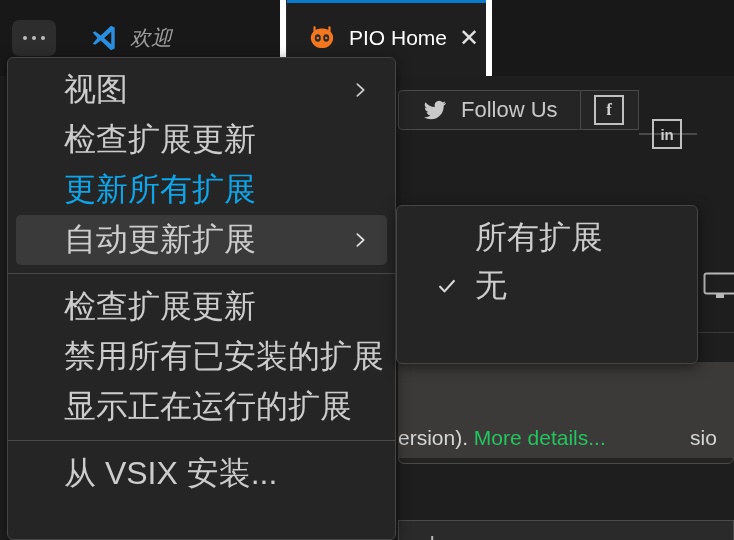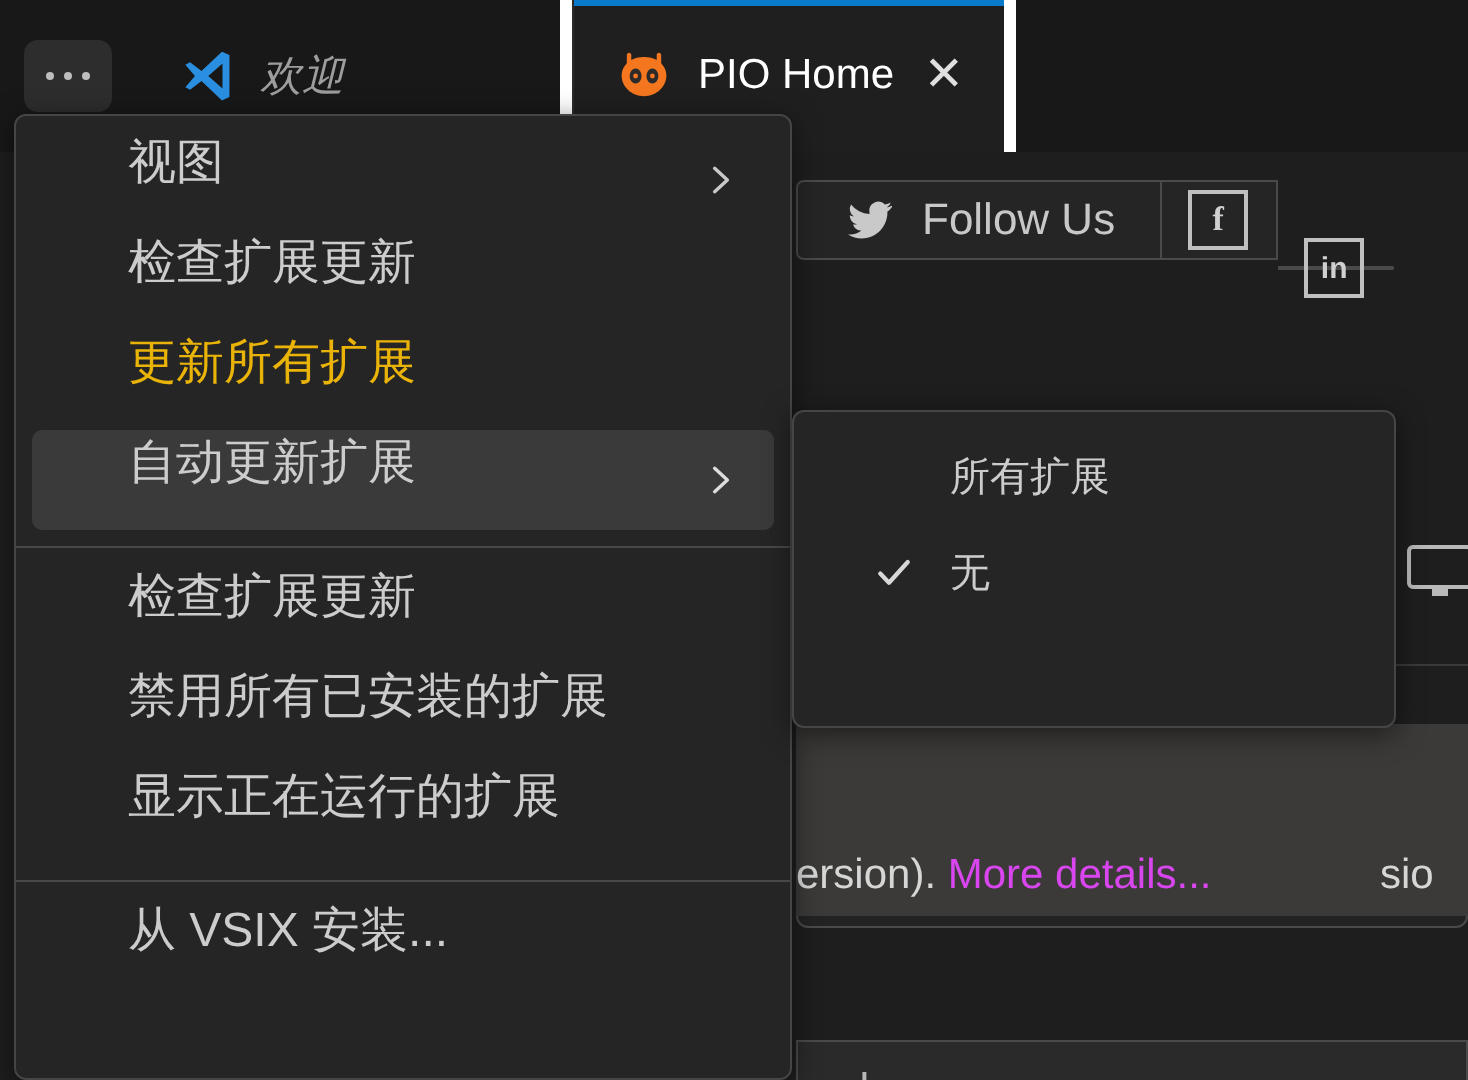--- a/index.html
+++ b/index.html
@@ -28,21 +28,21 @@
 
   .tab {
     display: flex; align-items: center; gap: 12px;
     padding: 0 20px; position: relative;
     border-right: 6px solid #ffffff;
     font-size: 21px;
   }
   .tab.inactive { background: #181818; color: #9a9a9a; width: 218px; }
   .tab.inactive .tab-label { font-style: italic; color: #9d9d9d; }
   .tab.active {
-    background: #1f1f1f; color: #ffffff; width: 222px;
+    background: #1f1f1f; color: #ffffff; width: 206px;
     border-left: 1px solid #2b2b2b;
   }
   .tab.active::before {
     content: ""; position: absolute; left: 0; right: 0; top: 0; height: 3px;
     background: #0a7aca;
   }
   .tab-label { white-space: nowrap; }
   .tab-close {
     margin-left: auto; font-size: 24px; color: #e0e0e0; line-height: 1;
     font-weight: 300;
@@ -83,21 +83,21 @@
     background: #3a3a3a;
   }
   .notice-band {
     position: absolute; left: 398px; top: 286px; width: 336px; height: 96px;
     background: #3b3a38;
   }
   .notice-text {
     position: absolute; left: 398px; top: 350px; width: 336px;
     font-size: 21px; color: #d6d6d6; white-space: nowrap;
   }
-  .notice-text .link { color: #d946ef; }
+  .notice-text .link { color: #22c55e; }
   .notice-text-top {
     position: absolute; left: 690px; top: 320px;
     font-size: 21px; color: #d6d6d6; white-space: nowrap; margin-top: 30px;
   }
   .search-box {
     position: absolute; left: 398px; top: 444px; width: 336px; height: 50px;
     background: #2a2a2a; border: 1px solid #4a4a4a;
     display: flex; align-items: center;
   }
   .search-ph {
@@ -111,44 +111,44 @@
 
   
   .menu {
     position: absolute; left: 7px; top: 57px; width: 389px; height: 483px;
     background: #252526; border: 1px solid #454545; border-radius: 6px;
     box-shadow: 0 3px 14px rgba(0,0,0,.5);
     padding-top: 7px;
   }
   .menu-item {
     position: relative; height: 50px; margin: 0 8px;
-    display: flex; border-radius: 5px;
-    color: #cccccc; font-size: 24px; padding-left: 48px;
-  }
-  .menu-item.disabled { color: #eab308; }
+    display: flex; align-items: center; border-radius: 5px;
+    color: #cccccc; font-size: 32px; padding-left: 48px;
+  }
+  .menu-item.disabled { color: #0ea5e9; }
   .menu-item.selected { background: #3a3a3a; }
   .menu-chevron {
     position: absolute; right: 18px; top: 50%; transform: translateY(-50%);
     width: 17px; height: 17px;
   }
   .menu-sep {
     height: 1px; background: #484848; margin: 8px 0 8px 0;
   }
 
   
   .submenu {
     position: absolute; left: 396px; top: 205px; width: 302px; height: 159px;
     background: #252526; border: 1px solid #454545; border-radius: 6px;
     box-shadow: 0 3px 14px rgba(0,0,0,.5);
     padding-top: 8px;
   }
   .submenu-item {
     position: relative; height: 48px; margin: 0 6px;
     display: flex; align-items: center; border-radius: 5px;
-    color: #cccccc; font-size: 20px; padding-left: 72px;
+    color: #cccccc; font-size: 32px; padding-left: 72px;
   }
   .check-mark {
     position: absolute; left: 34px; top: 50%; transform: translateY(-50%);
     width: 20px; height: 20px;
   }
   .sr { position: absolute; width: 1px; height: 1px; overflow: hidden; clip: rect(0,0,0,0); }
 </style>
 </head>
 <body>
 

